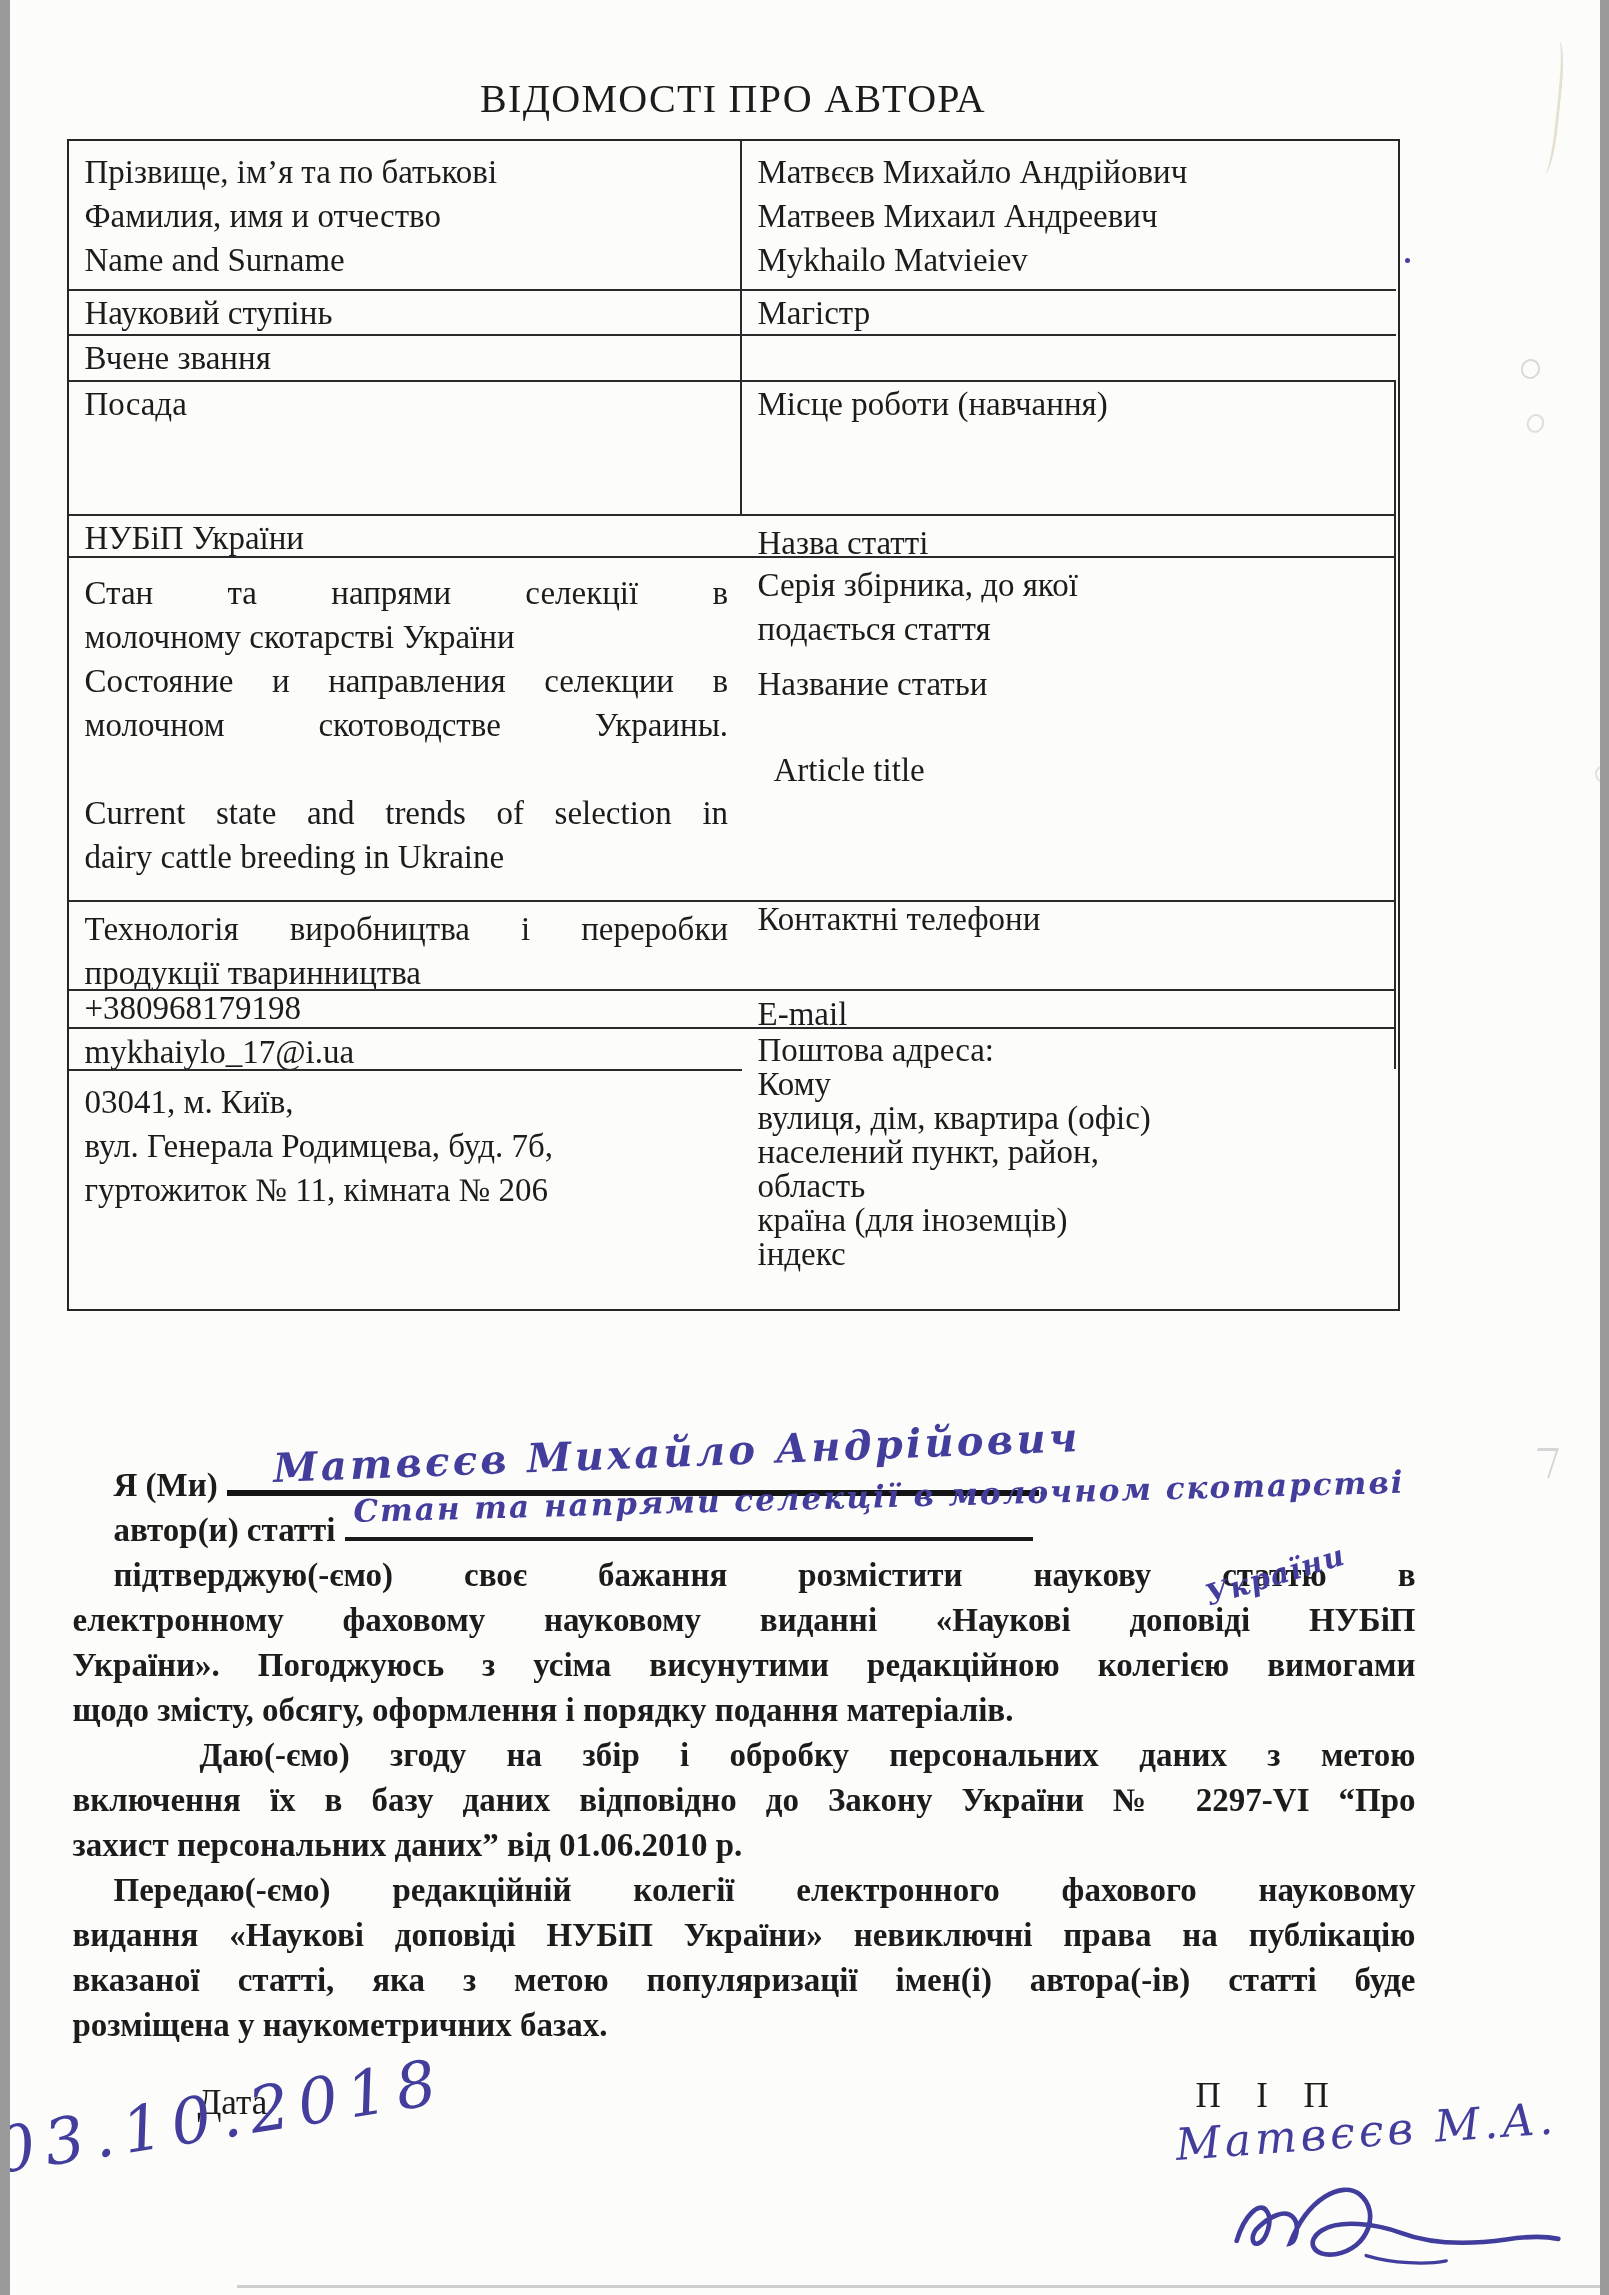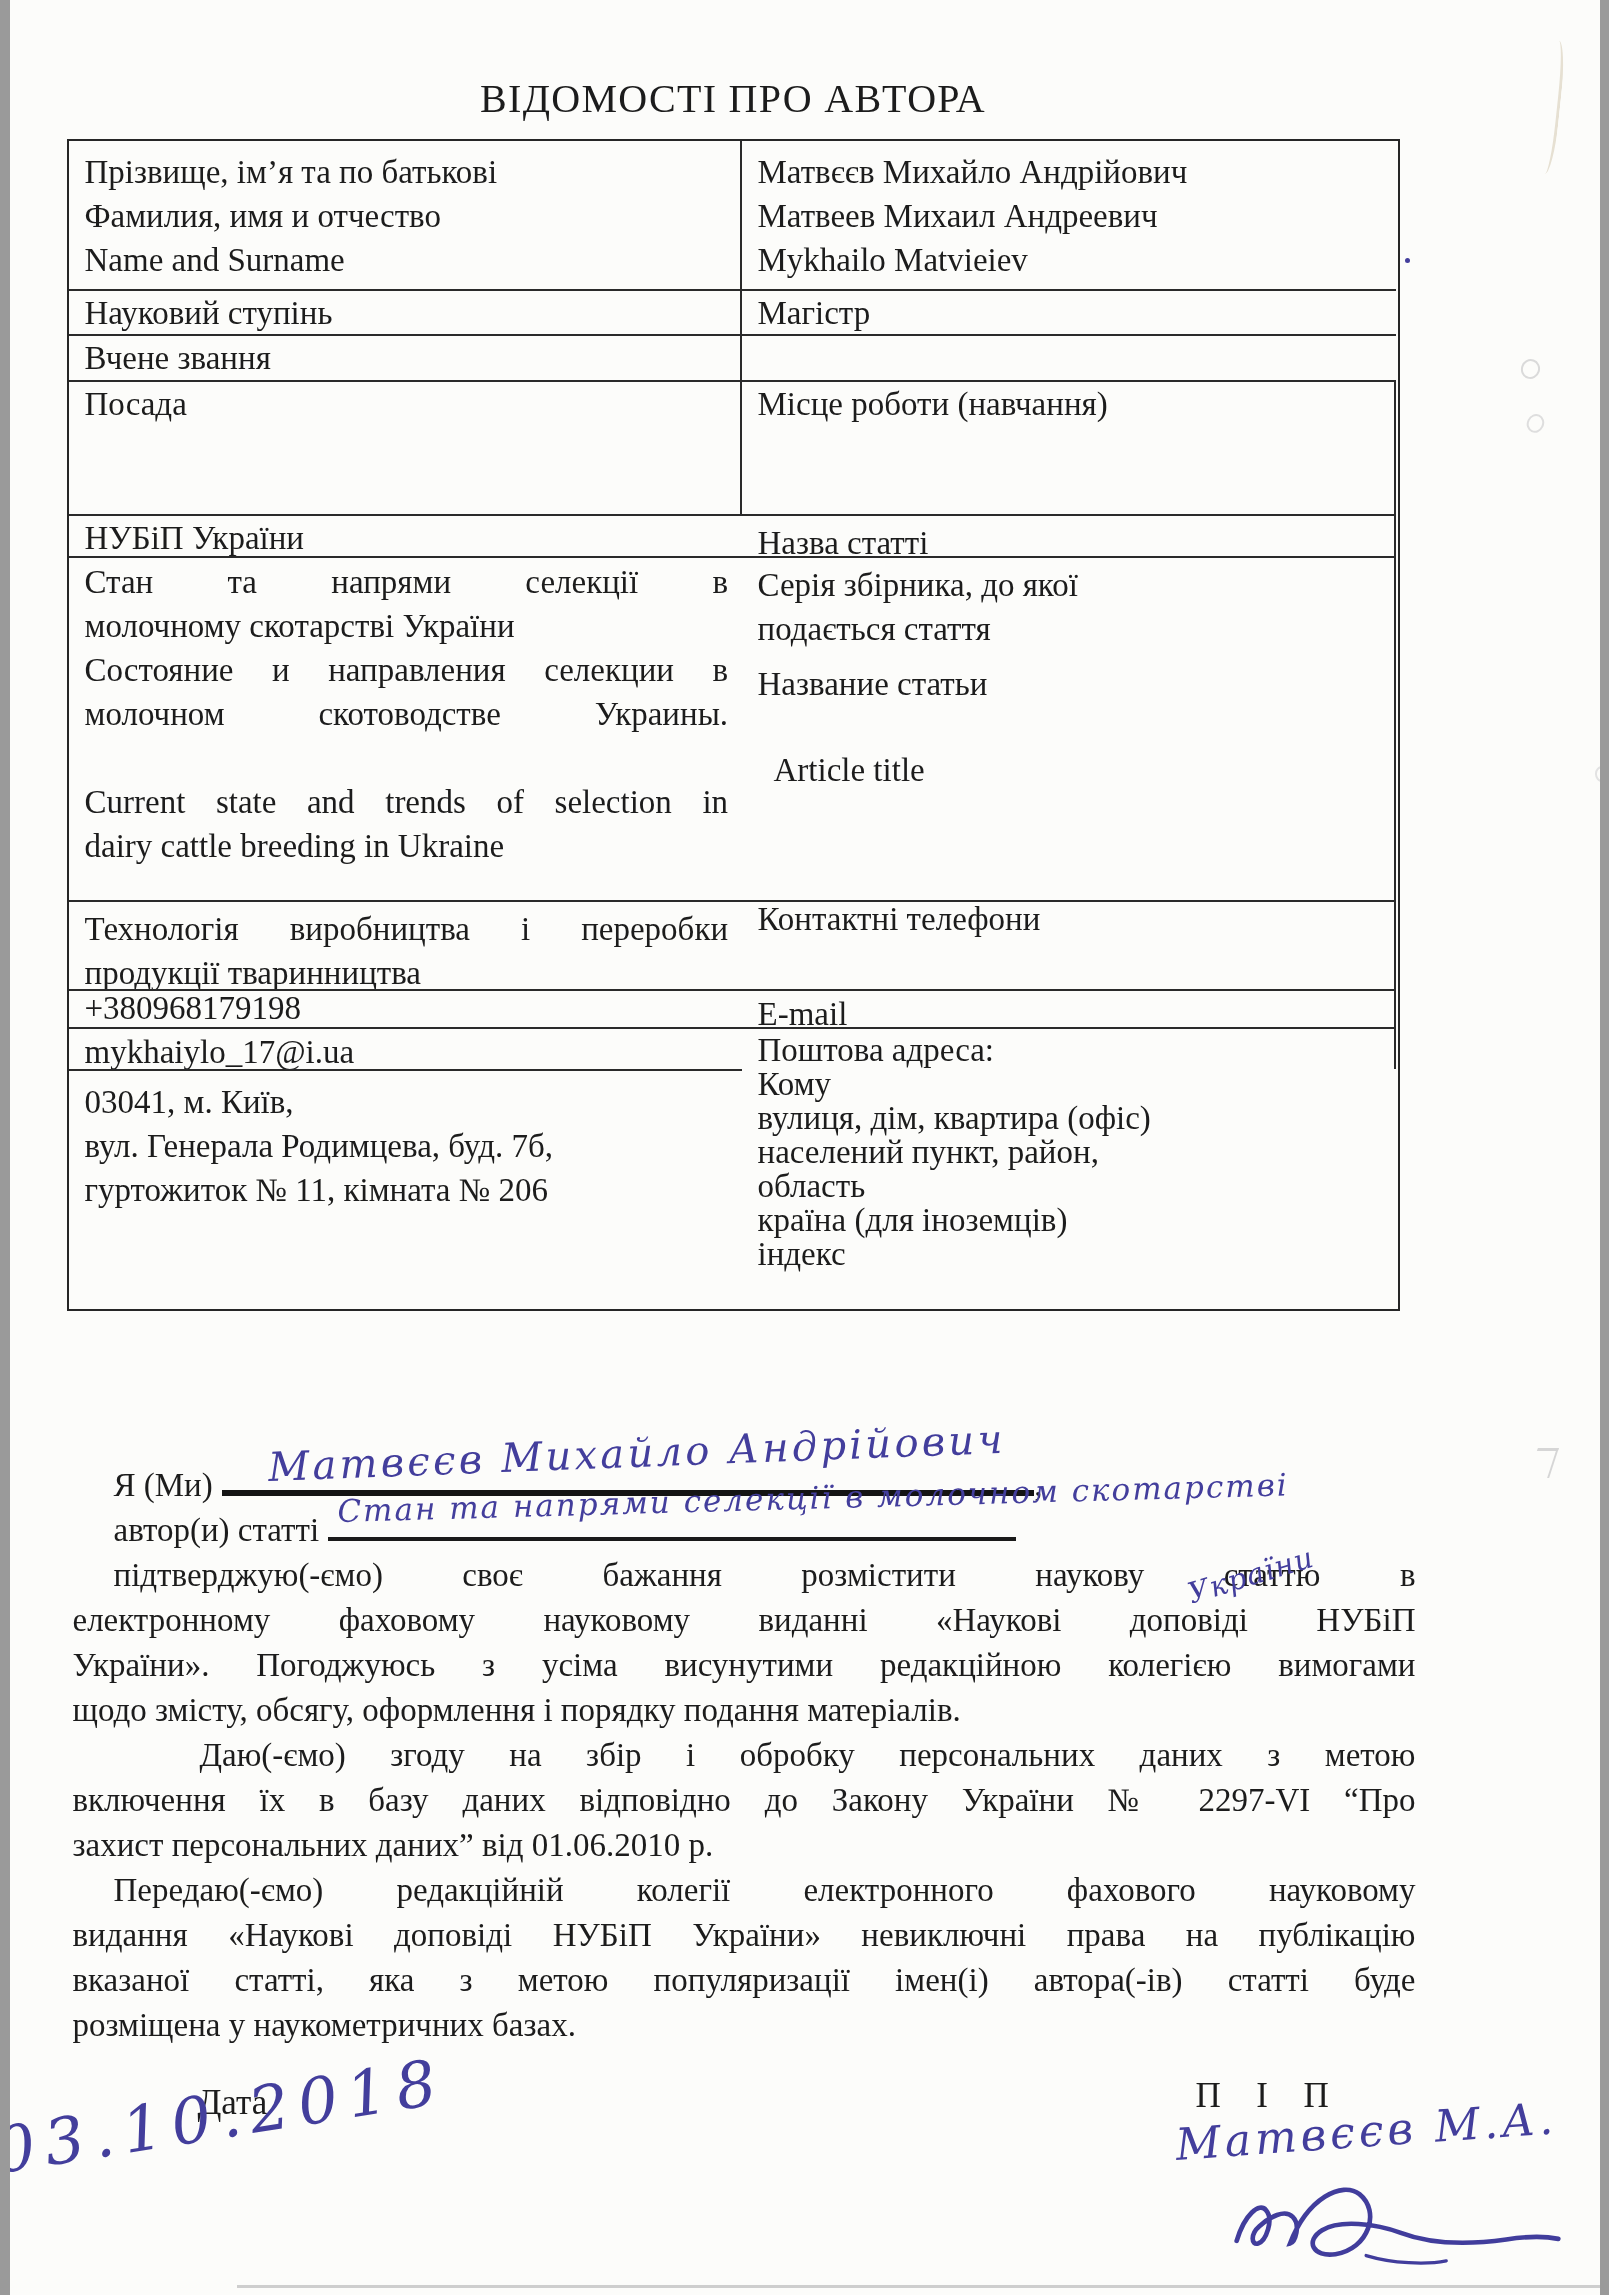--- a/index.html
+++ b/index.html
@@ -25,26 +25,26 @@
   .lc { border-right:2px solid #2a2a2a; }
   .pt0 { padding-top:0; }
   .pt14 { padding-top:9.4px; }
   .lh50 { line-height:33px; padding-top:1.3px; }
   .lh50b { line-height:33px; padding-top:6.7px; }
   .jl { text-align:justify; text-align-last:justify; }
   .r6l { position:relative; }
   .r6l .abs0 { position:absolute; left:16px; top:5.3px; }
   .r6l .abs1 { position:absolute; left:16px; top:146px; }
   .r6l .abs2 { position:absolute; left:32px; top:232px; }
-  .r6r { padding-top:2px; }
+  .r6r { padding-top:13px; }
   .blk-eng { margin-top:44px; }
   .addr { line-height:34px; padding-top:4px; }
   .r9v { line-height:44px; padding-top:9.4px; }
   
-  .consent { position:absolute; left:63px; top:1463px; width:1343px; font-size:33px; }
+  .consent { position:absolute; left:63px; top:1463px; width:1343px; font-size:33px;font-weight:bold; }
   .cline { height:45px; line-height:45px; }
   .j { text-align:justify; text-align-last:justify; }
   .ind190 { text-indent:127px; }
   .ind62 { text-indent:41px; }
   .flexline { white-space:nowrap; }
   .pfx62 { margin-left:41px; }
   .uline { display:inline-block; position:relative; vertical-align:baseline; }
   .u1 { width:812px; height:6.7px; border-bottom:6px solid #141414; margin-left:9.4px; }
   .u2 { width:688px; height:6.7px; border-bottom:4.7px solid #1a1a1a; margin-left:9.4px; }
   .hand { font-family:"DejaVu Serif",serif; font-style:italic; color:var(--ink,#433e9c); }

